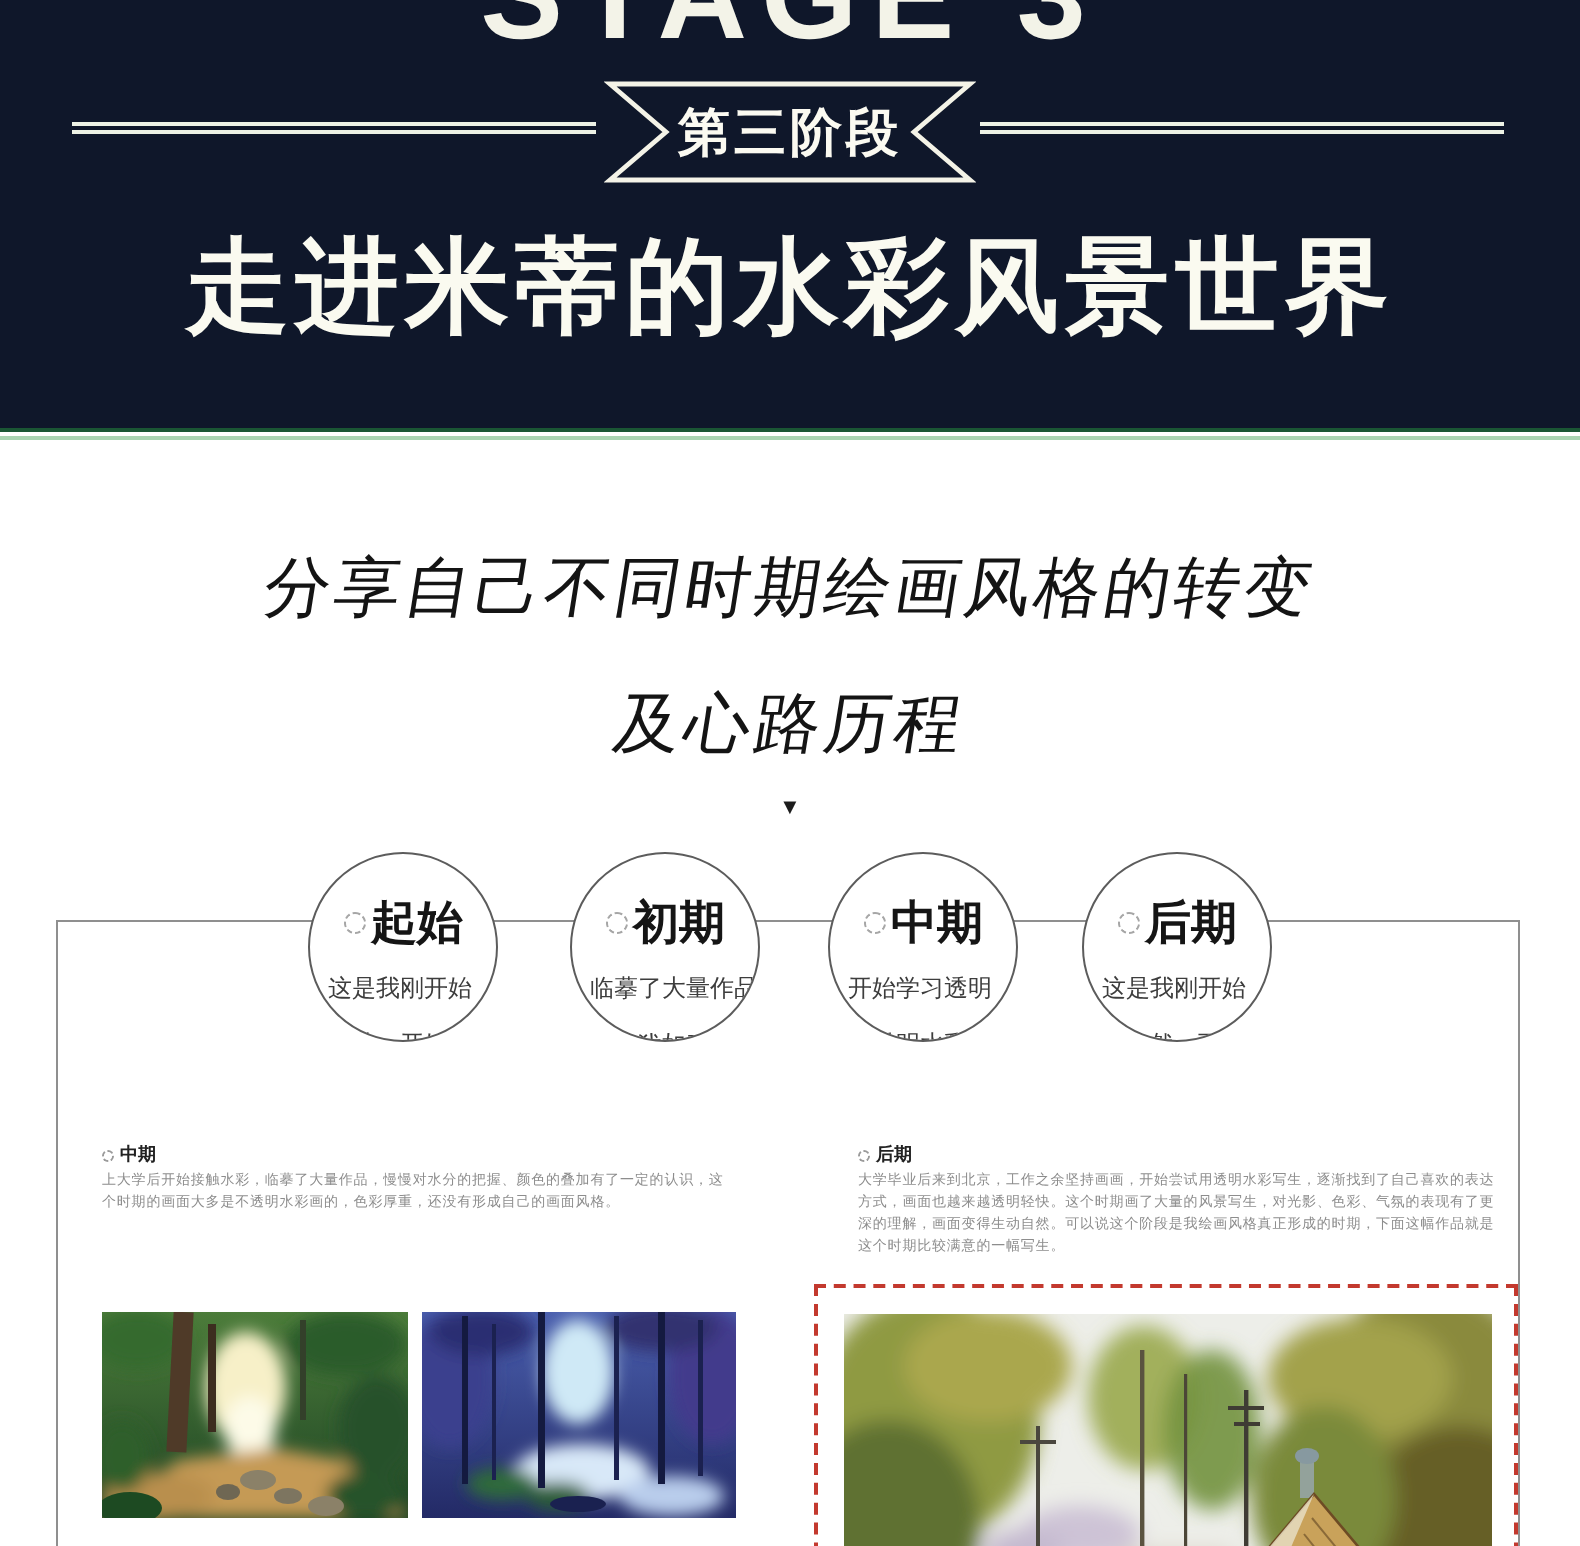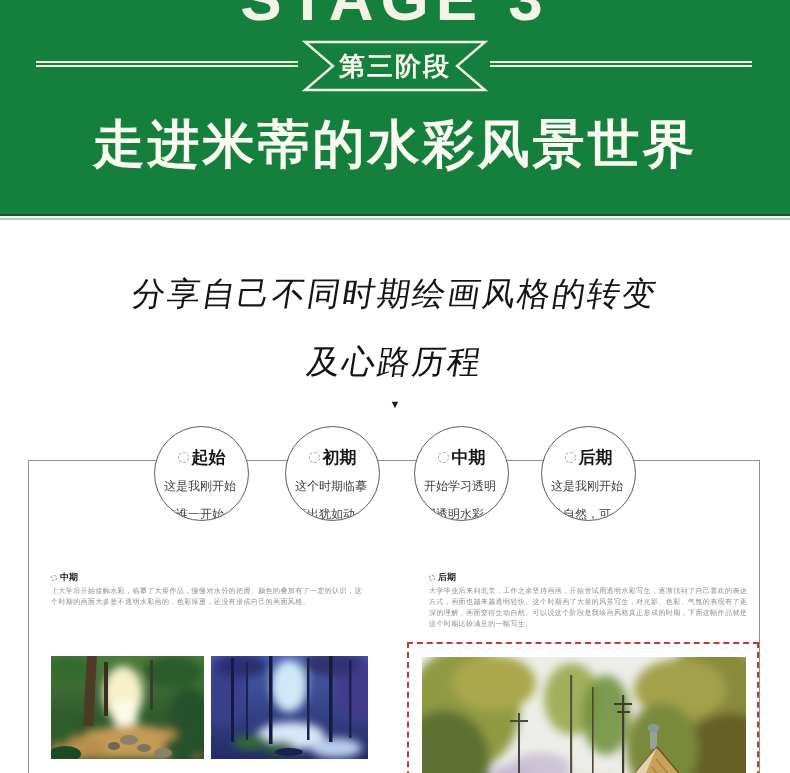--- a/index.html
+++ b/index.html
@@ -5,21 +5,21 @@
   html,body{margin:0;padding:0;background:#ffffff;}
   *{box-sizing:border-box;}
   .page{
     position:relative;width:790px;height:773px;margin:0 auto;
     background:#ffffff;overflow:hidden;
     font-family:"Liberation Sans","DejaVu Sans",sans-serif;
   }
   
   .header{
     position:absolute;left:0;top:0;width:790px;height:216px;
-    background:#15803d;border-bottom:2px solid #1a5634;
+    background:#0f172a;border-bottom:2px solid #1a5634;
   }
   .header-mintline{position:absolute;left:0;top:218px;width:790px;height:2px;background:#a9d4b2;}
   .stage-label{
     position:absolute;left:0;top:-32px;width:100%;text-align:center;
     font-size:62px;line-height:62px;font-weight:bold;letter-spacing:7px;color:#f3f3e8;
     white-space:nowrap;
   }
   .dline{position:absolute;top:61px;height:6px;border-top:2px solid #edf2e5;border-bottom:2px solid #edf2e5;}
   .dline.left{left:36px;width:262px;}
   .dline.right{left:490px;width:262px;}
@@ -68,21 +68,21 @@
   .circle{
     position:absolute;top:426px;width:95px;height:95px;border-radius:50%;
     background:#ffffff;border:1px solid #5c5c5c;overflow:hidden;z-index:2;
   }
   .circle.c1{left:154px;}
   .circle.c2{left:285px;}
   .circle.c3{left:414px;}
   .circle.c4{left:541px;}
   .c-title{
     margin-top:19px;display:flex;align-items:center;justify-content:center;
-    font-size:17px;font-weight:bold;color:#151515;white-space:nowrap;
+    font-size:23px;font-weight:bold;color:#151515;white-space:nowrap;
   }
   .c-icon{width:11px;height:11px;border:1.5px dashed #a6a6a6;border-radius:50%;margin-right:3px;flex:none;}
   .c-line{font-size:12px;color:#3d3d3d;white-space:nowrap;padding-left:9px;}
   .c-line.first{margin-top:9px;}
   .c-line.second{margin-top:11px;}
 </style>
 </head>
 <body>
 
 <div class="page">
@@ -242,21 +242,21 @@
       <span>起始</span>
     </div>
     <div class="c-line first">这是我刚开始</div>
     <div class="c-line second">有谁一开始</div>
   </div>
   <div class="circle c2">
     <div class="c-title">
       <span class="c-icon"></span>
       <span>初期</span>
     </div>
-    <div class="c-line first">这个时期临摹</div>
+    <div class="c-line first">临摹了大量作品</div>
     <div class="c-line second">画出犹如动</div>
   </div>
   <div class="circle c3">
     <div class="c-title">
       <span class="c-icon"></span>
       <span>中期</span>
     </div>
     <div class="c-line first">开始学习透明</div>
     <div class="c-line second">用透明水彩</div>
   </div>

